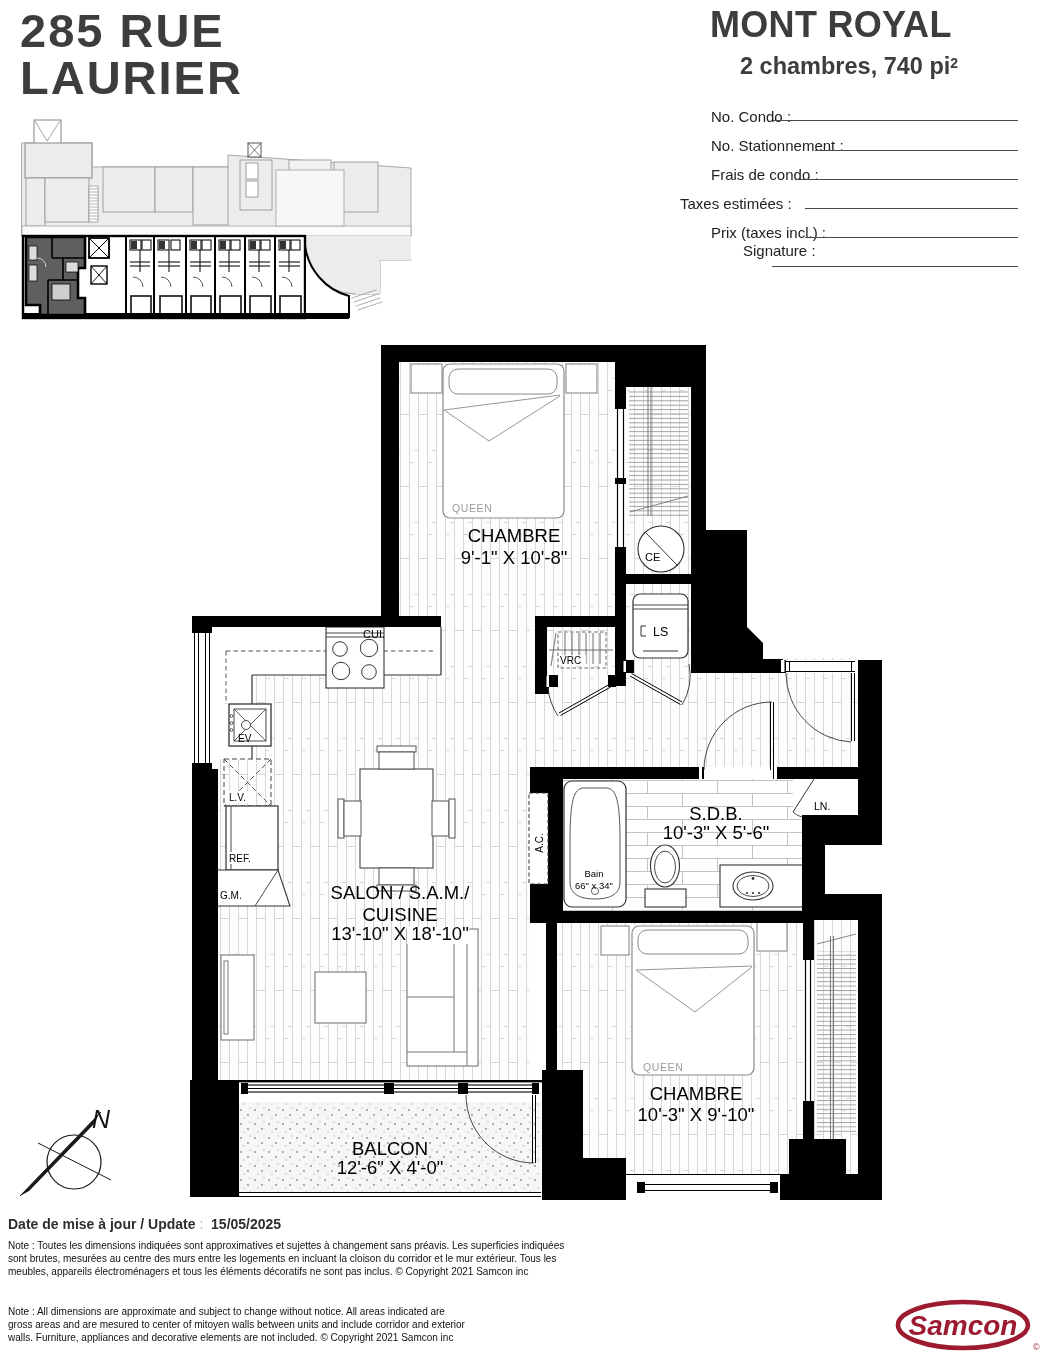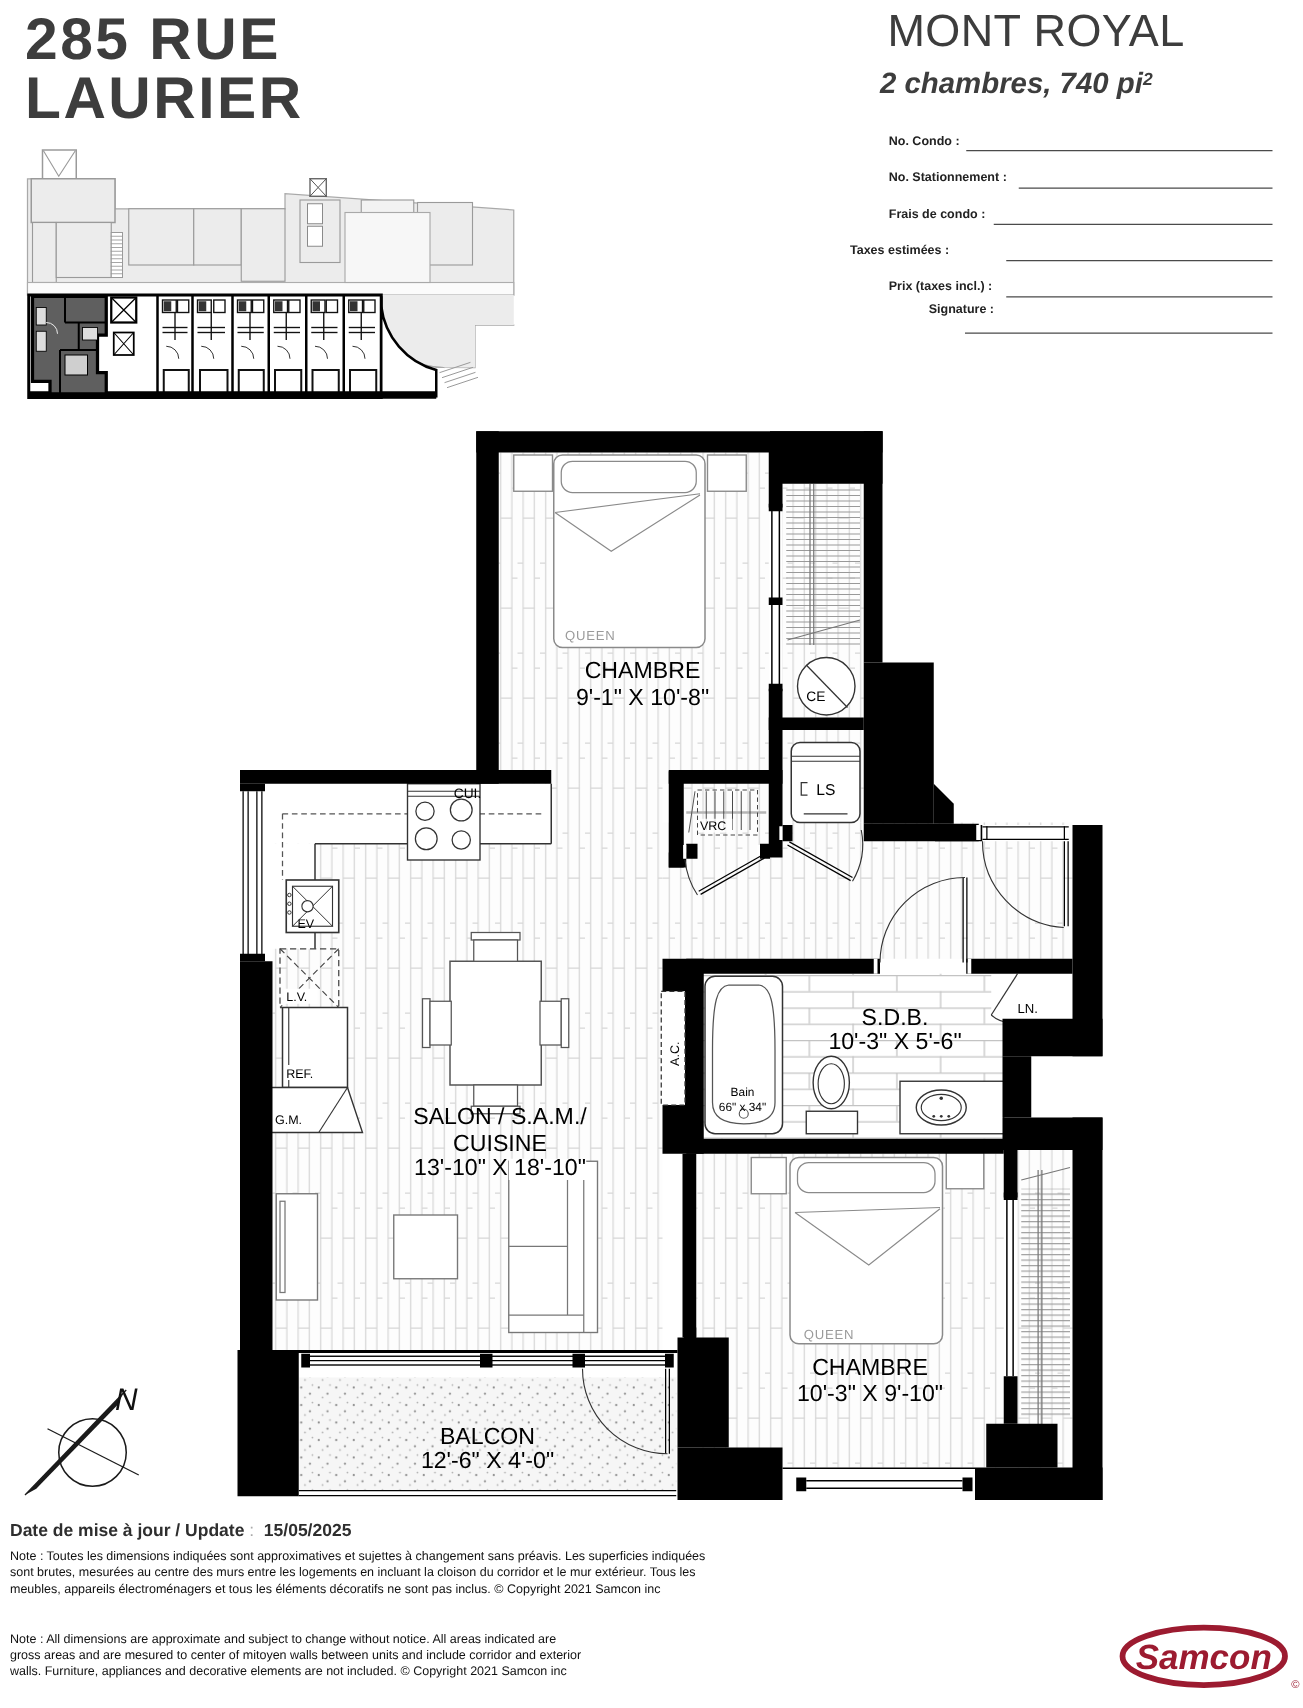--- a/index.html
+++ b/index.html
@@ -1,33 +1,33 @@
 <!DOCTYPE html>
 <html><head>
 <meta charset="utf-8">
 <style>
   html,body{margin:0;padding:0;background:#fff;width:1042px;height:1366px;overflow:hidden;}
   body{font-family:"Liberation Sans",sans-serif;position:relative;}
   .abs{position:absolute;}
   .title{font-weight:bold;color:#3d3d3d;font-size:47px;line-height:47px;letter-spacing:2px;}
-  .h2{font-weight:normal;color:#3d3d3d;font-size:36px;letter-spacing:0.3px;}
+  .h2{font-weight:bold;color:#3d3d3d;font-size:36px;letter-spacing:0.3px;}
   .h3{font-weight:bold;color:#3d3d3d;font-size:23.5px;}
-  .flabel{font-size:10px;color:#222;font-weight:bold;}
+  .flabel{font-size:15px;color:#222;}
   .fline{position:absolute;border-bottom:1px solid #4a4a4a;height:0;}
   .noteh{font-weight:bold;color:#2e2e2e;font-size:14px;}
   .note{font-size:10px;color:#111;line-height:13.1px;letter-spacing:0px;}
 </style>
 </head>
 <body>
 
 <div class="abs title" style="left:20px;top:7px;">285 RUE<br>LAURIER</div>
 
 <div class="abs h2" style="left:710px;top:4px;">MONT ROYAL</div>
 
-<div class="abs h3" style="left:704px;top:53px;font-style:italic;">2 chambres, 740 pi<span style="font-size:14px;vertical-align:6px;">2</span></div>
+<div class="abs h3" style="left:740px;top:53px;">2 chambres, 740 pi<span style="font-size:14px;vertical-align:6px;">2</span></div>
 
 <div class="abs flabel" style="left:711px;top:108px;">No. Condo :</div>
 <div class="fline" style="left:773px;top:120px;width:245px;"></div>
 
 <div class="abs flabel" style="left:711px;top:137px;">No. Stationnement :</div>
 <div class="fline" style="left:815px;top:149.5px;width:203px;"></div>
 
 <div class="abs flabel" style="left:711px;top:166px;">Frais de condo :</div>
 <div class="fline" style="left:795px;top:178.5px;width:223px;"></div>
 

